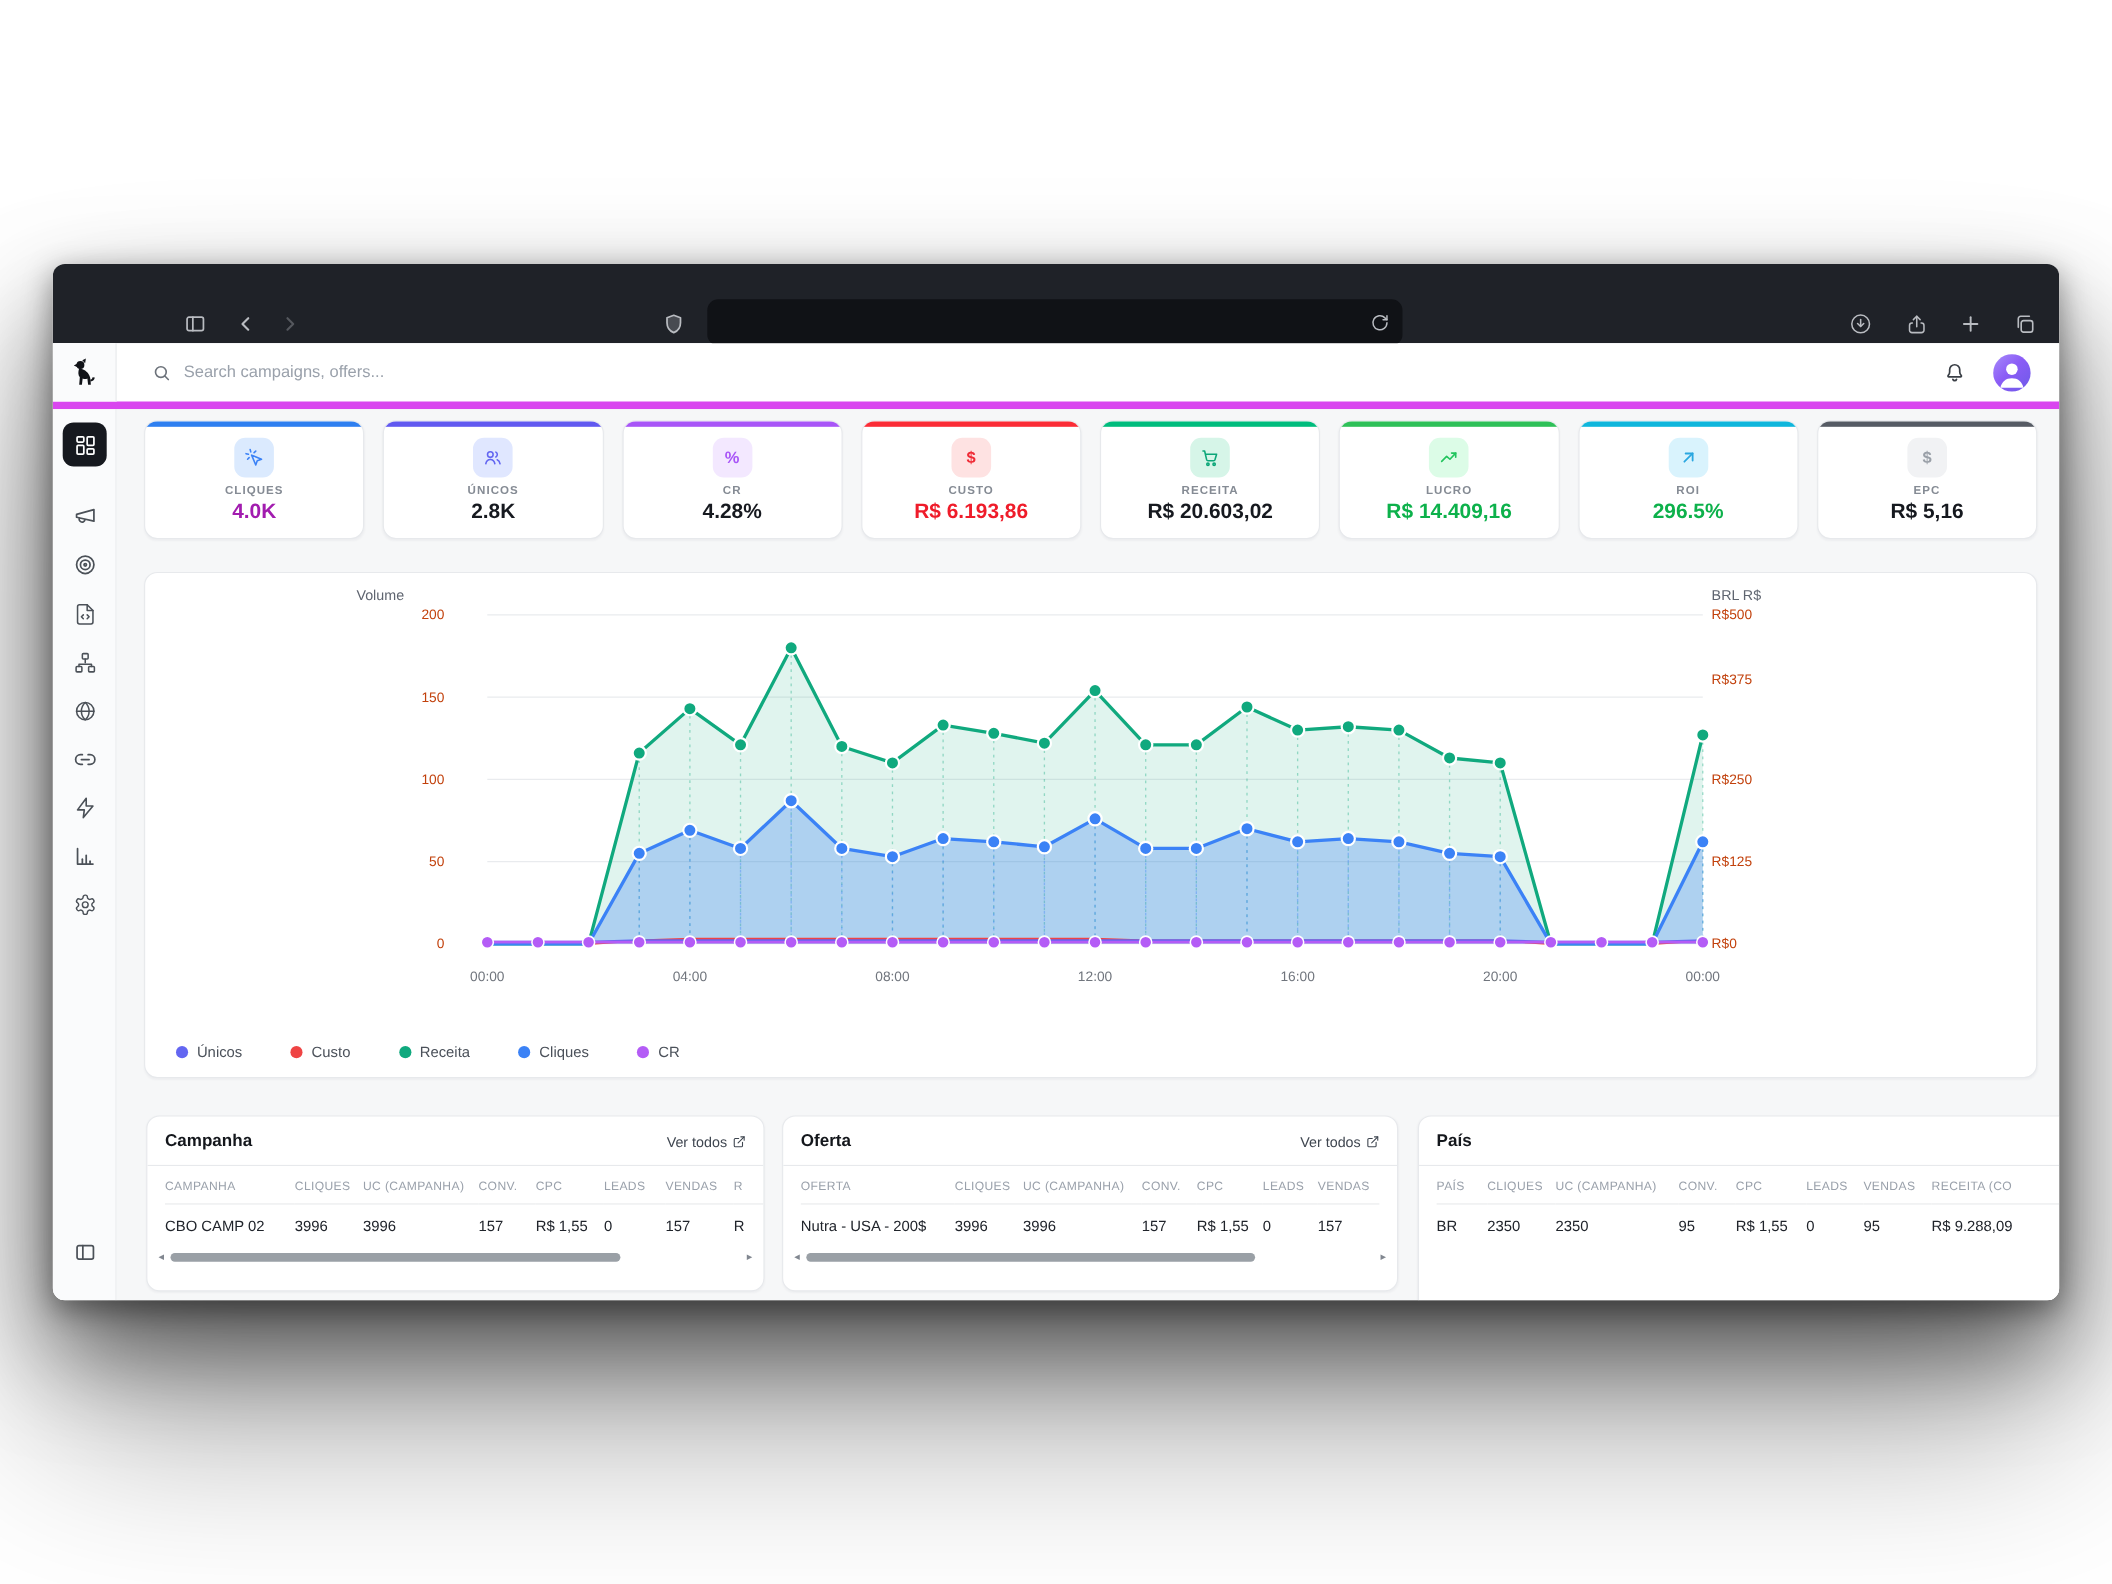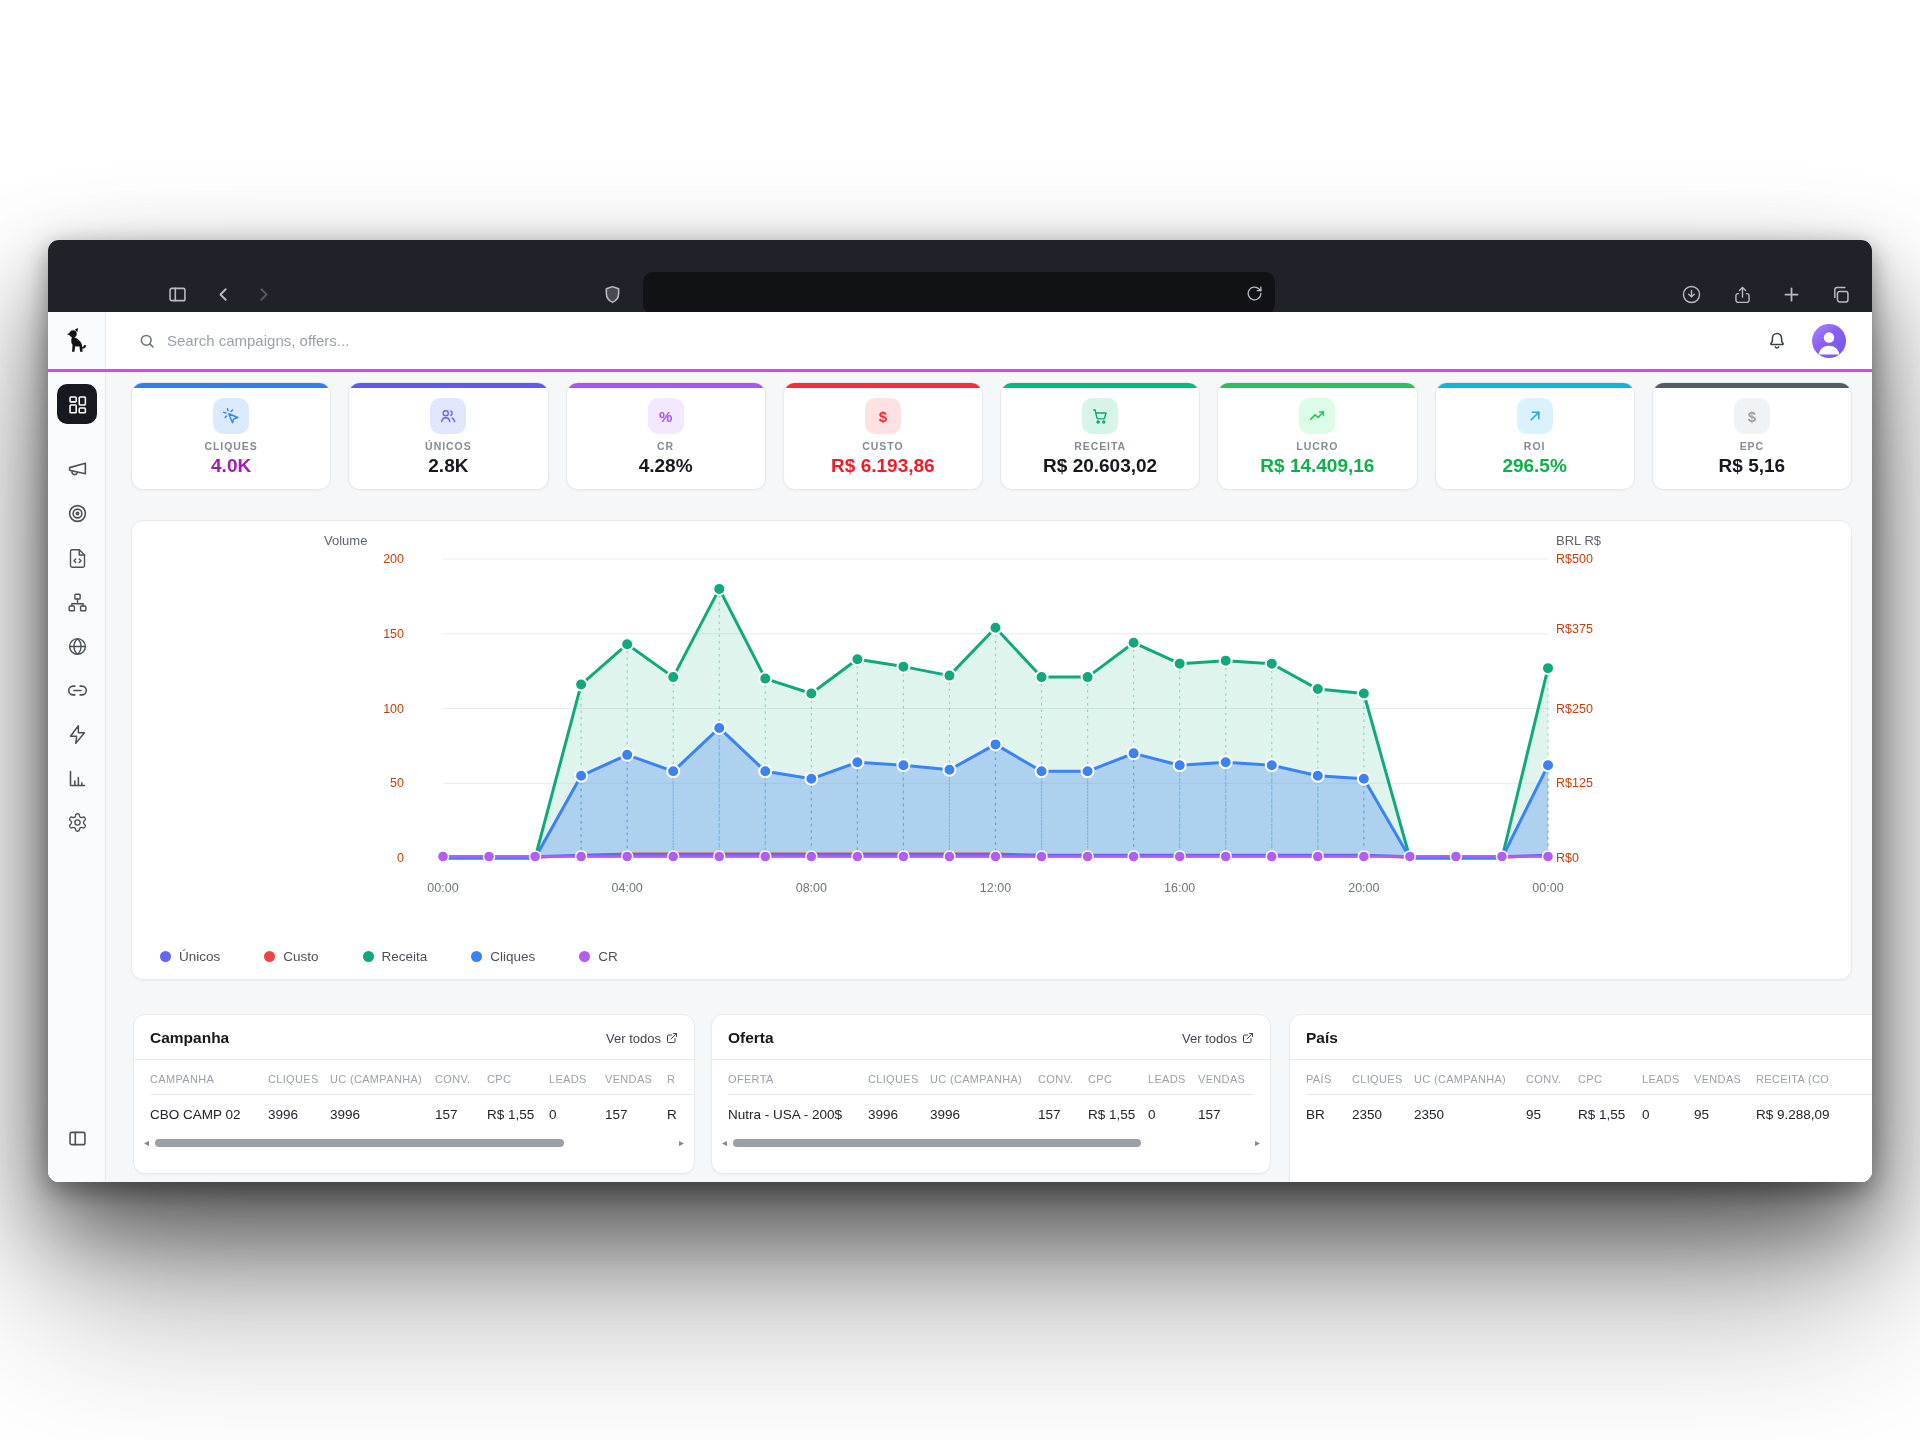--- a/index.html
+++ b/index.html
@@ -20,21 +20,21 @@
   .tb-ico.dim { color:#55585e; }
   .addressbar { position:absolute; left:595px; top:32px; width:632px; height:42px;
     background:#101216; border-radius:10px; }
   .addressbar .reload { position:absolute; right:8px; top:8px; width:26px; height:26px;
     color:#b9bcc1; display:flex; align-items:center; justify-content:center; }
   .addressbar .reload svg { width:17px; height:17px; }
 
   
   .app { position:absolute; left:0; top:72px; right:0; bottom:0; background:#fff;
     display:flex; flex-direction:column; }
-  .appheader { height:60px; display:flex; align-items:stretch; border-bottom:3px solid #d946ef; }
+  .appheader { height:60px; display:flex; align-items:stretch; border-bottom:7px solid #d946ef; }
   .logocol { width:58px; background:#fafbfc; border-right:1px solid #e7e9ec;
     display:flex; align-items:center; justify-content:center; }
   .logocol svg { width:27px; height:27px; }
   .searchwrap { flex:1; display:flex; align-items:center; padding-left:32px; gap:11px; }
   .searchwrap svg { width:18px; height:18px; color:#6d737b; }
   .search-input { border:none; outline:none; font-size:15px; color:#3b414a; width:600px;
     font-family:inherit; background:transparent; }
   .search-input::placeholder { color:#9aa1ab; }
   .header-right { display:flex; align-items:center; gap:22px; padding-right:26px; }
   .bell { width:24px; height:24px; color:#3a3f46; }
@@ -538,21 +538,21 @@
                 <span class="sw" style="background:#b45cf6"></span>
                 <span>CR</span>
               </div>
             </div>
         <div class="ytick left" style="top:29px">200</div>
             <div class="ytick left" style="top:103.75px">150</div>
             <div class="ytick left" style="top:178.5px">100</div>
             <div class="ytick left" style="top:253.25px">50</div>
             <div class="ytick left" style="top:328px">0</div>
             <div class="ytick right" style="top:29px">R$500</div>
-            <div class="ytick right" style="top:99px">R$375</div>
+            <div class="ytick right" style="top:88px">R$375</div>
             <div class="ytick right" style="top:178.5px">R$250</div>
             <div class="ytick right" style="top:253.25px">R$125</div>
             <div class="ytick right" style="top:328px">R$0</div>
             <div class="xtick" style="left:276px">00:00</div>
             <div class="xtick" style="left:460.16666666666663px">04:00</div>
             <div class="xtick" style="left:644.3333333333333px">08:00</div>
             <div class="xtick" style="left:828.5px">12:00</div>
             <div class="xtick" style="left:1012.6666666666665px">16:00</div>
             <div class="xtick" style="left:1196.8333333333333px">20:00</div>
             <div class="xtick" style="left:1381px">00:00</div>

